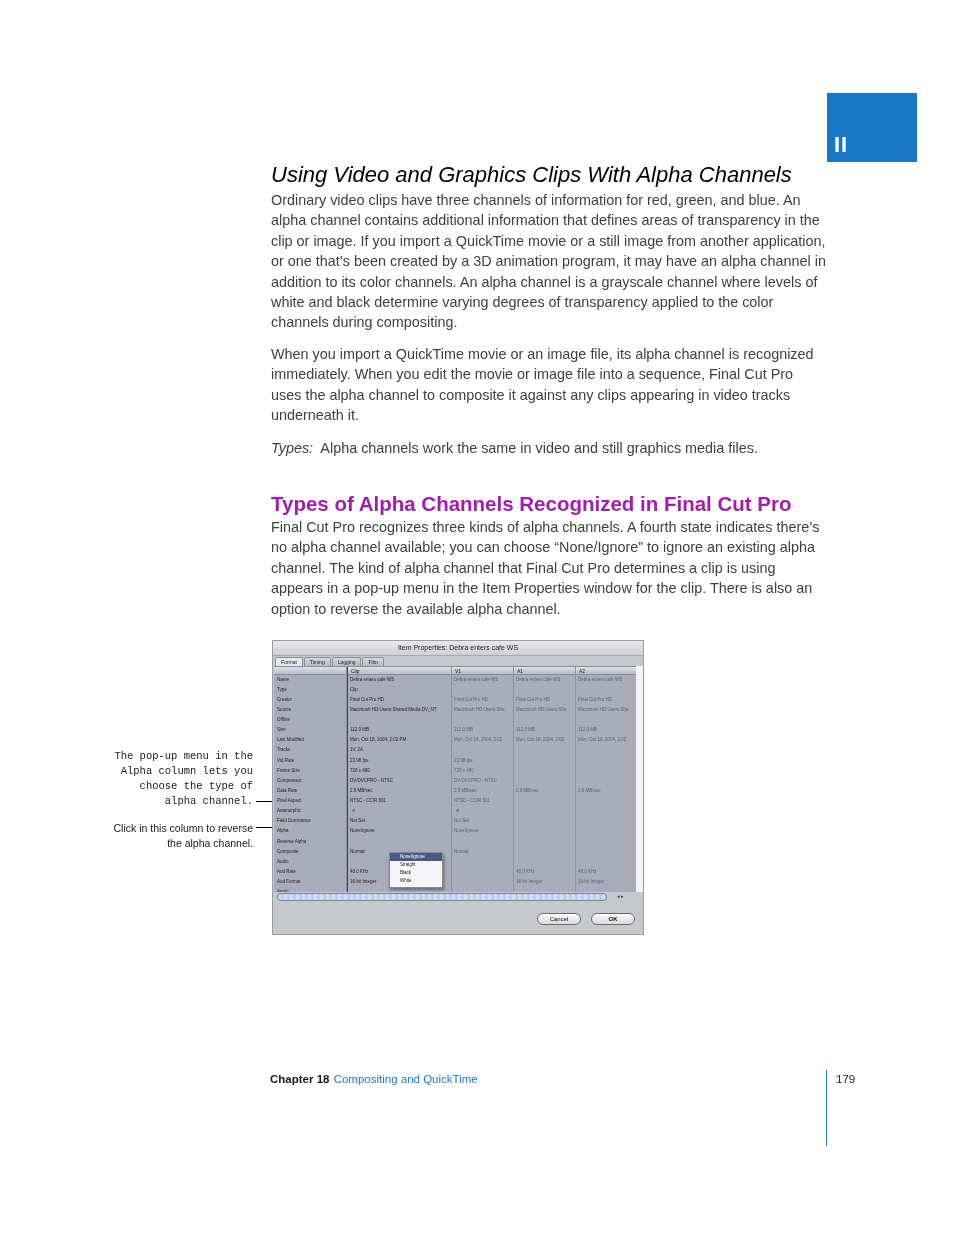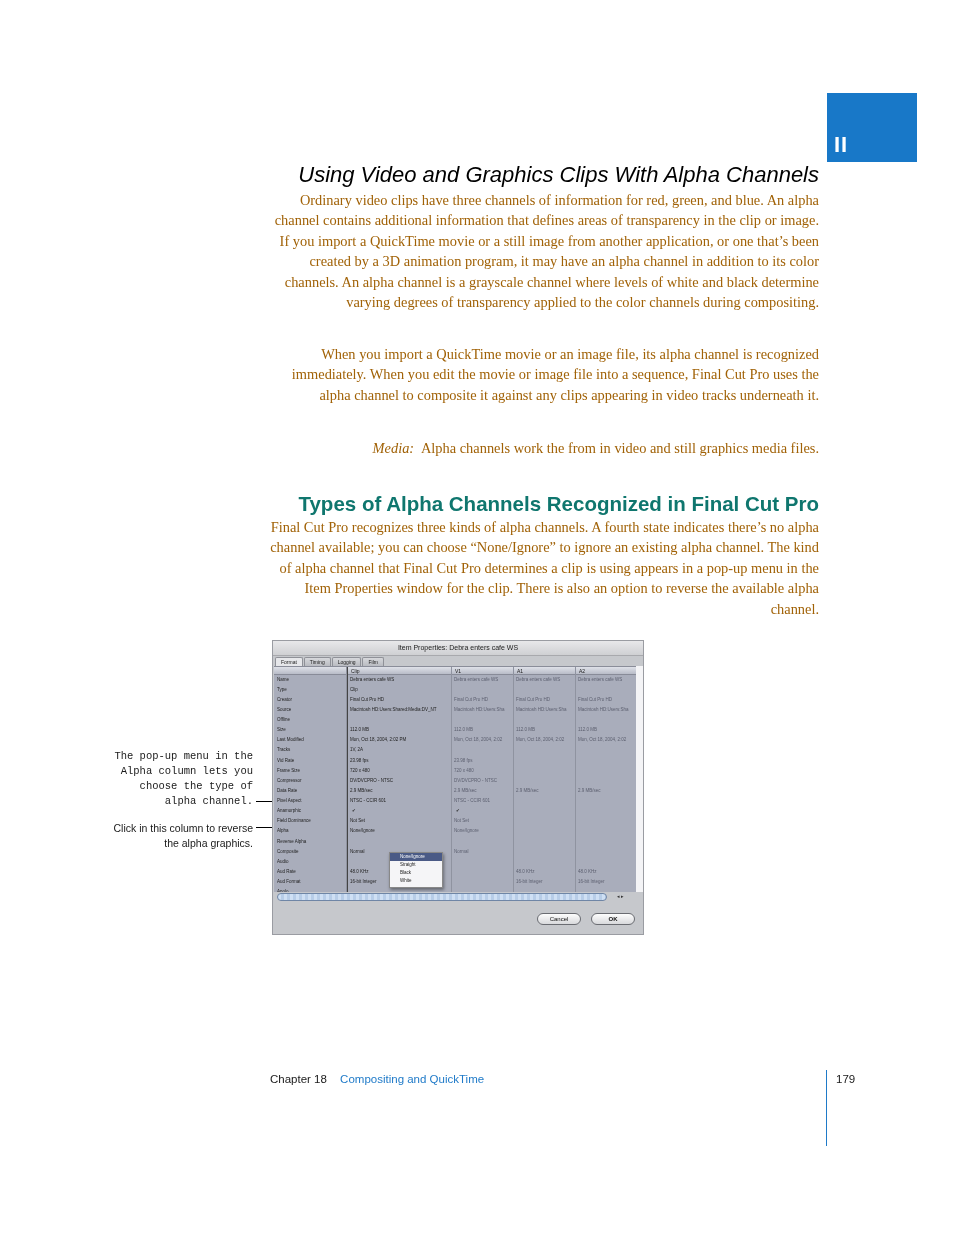--- a/index.html
+++ b/index.html
@@ -2,28 +2,28 @@
 <html><head>
   <meta charset="utf-8">
   <style>
     * { box-sizing: border-box; margin: 0; padding: 0; }
     html, body { width: 954px; height: 1235px; background: #ffffff; overflow: hidden; }
     body { position: relative; font-family: "Liberation Sans", "DejaVu Sans", sans-serif; color: #1a1a1a; }
 
     .part-tab { position: absolute; left: 827px; top: 93px; width: 90px; height: 69px; background: #1878c8; }
     .part-tab .numeral { position: absolute; left: 7px; bottom: 4px; color: #ffffff; font-size: 22px; font-weight: bold; letter-spacing: 1px; font-family: "Liberation Sans", sans-serif; }
 
-    .content { position: absolute; left: 263px; width: 556px; text-align: right; }
+    .content { position: absolute; left: 271px; width: 556px; }
     .h1 { top: 160px; font-size: 22px; font-style: italic; font-weight: normal; color: #000; line-height: 30px; }
-    .para { font-size: 14.4px; line-height: 20.4px; color: #a16207; font-family: Liberation Serif, serif; }
+    .para { font-size: 14.4px; line-height: 20.4px; color: #404040; }
     .p1 { top: 190px; }
     .p2 { top: 344px; }
     .note { top: 438px; }
     .note .note-label { font-style: italic; margin-right: 4px; }
-    .h2 { top: 490px; font-size: 20.5px; color: #0f766e; line-height: 28px; }
+    .h2 { top: 490px; font-size: 20.5px; color: #a21caf; line-height: 28px; }
     .p3 { top: 517px; }
 
     
     .window { position: absolute; left: 272px; top: 640px; width: 372px; height: 295px; background: #c6c8cc; border: 1px solid #9a9ca2; }
     .titlebar { height: 15px; background: linear-gradient(#e8e8ea, #cfd0d3); border-bottom: 1px solid #a8a9ad; text-align: center; font-size: 7px; line-height: 14px; color: #222; }
     .tabs { position: absolute; left: 2px; top: 16px; height: 9px; display: flex; }
     .tab { font-size: 5px; line-height: 8px; padding: 0 5px; margin-right: 1px; background: linear-gradient(#d6d7db, #b9bbc1); border: 1px solid #8f9198; border-bottom: none; border-radius: 2px 2px 0 0; color: #222; }
     .tab.active { background: #e6e7ea; }
     .grid { position: absolute; left: 1px; top: 25px; width: 362px; height: 226px; background: #a9adbb; overflow: hidden; border-top: 1px solid #8a8d99; }
     .grid-header { position: absolute; left: 0; top: 0; width: 362px; height: 8px; background: linear-gradient(#dfe1e8, #b8bcc8); border-bottom: 1px solid #888b98; font-size: 5px; line-height: 7px; color: #222; }
@@ -41,45 +41,45 @@
 
     .popup { position: absolute; left: 115px; top: 185px; width: 54px; height: 36px; background: #f5f5f7; border: 1px solid #888; box-shadow: 1px 2px 3px rgba(0,0,0,0.4); font-size: 4.5px; }
     .popup-item { height: 8px; line-height: 8px; padding-left: 10px; color: #222; }
     .popup-item.selected { background: #4a5a86; color: #fff; }
 
     .callout { position: absolute; right: 701px; font-size: 10.5px; line-height: 15px; text-align: right; color: #1a1a1a; width: 140px; }
     .leader { position: absolute; height: 1px; background: #000; }
     .leader-v { position: absolute; width: 1px; background: #000; }
 
     .footer-chapter { position: absolute; left: 270px; top: 1073px; font-size: 11.5px; color: #1a1a1a; }
-    .footer-chapter .chap-label { font-weight: normal; margin-right: 10px; }
+    .footer-chapter .chap-label { font-weight: bold; margin-right: 1px; }
     .footer-chapter .chap-title { color: #1f7ac8; }
     .footer-rule { position: absolute; left: 826px; top: 1070px; width: 1px; height: 76px; background: #1f7ac8; }
     .page-num { position: absolute; left: 836px; top: 1073px; font-size: 11.5px; color: #1a1a1a; }
   </style>
 </head>
 <body>
 
 <div class="part-tab">
   <span class="numeral">II</span>
 </div>
 
 <h1 class="content h1">Using Video and Graphics Clips With Alpha Channels</h1>
 <p class="content para p1">Ordinary video clips have three channels of information for red, green, and blue. An alpha channel contains additional information that defines areas of transparency in the clip or image. If you import a QuickTime movie or a still image from another application, or one that’s been created by a 3D animation program, it may have an alpha channel in addition to its color channels. An alpha channel is a grayscale channel where levels of white and black determine varying degrees of transparency applied to the color channels during compositing.</p>
 <p class="content para p2">When you import a QuickTime movie or an image file, its alpha channel is recognized immediately. When you edit the movie or image file into a sequence, Final Cut Pro uses the alpha channel to composite it against any clips appearing in video tracks underneath it.</p>
 <p class="content para note">
-  <span class="note-label">Media:</span>
-  <span>Alpha channels work the from in video and still graphics media files.</span>
+  <span class="note-label">Types:</span>
+  <span>Alpha channels work the same in video and still graphics media files.</span>
 </p>
 
 <h2 class="content h2">Types of Alpha Channels Recognized in Final Cut Pro</h2>
 <p class="content para p3">Final Cut Pro recognizes three kinds of alpha channels. A fourth state indicates there’s no alpha channel available; you can choose “None/Ignore” to ignore an existing alpha channel. The kind of alpha channel that Final Cut Pro determines a clip is using appears in a pop-up menu in the Item Properties window for the clip. There is also an option to reverse the available alpha channel.</p>
 
 <div class="callout" style="top:749px;font-family:Liberation Mono, monospace;">The pop-up menu in the Alpha column lets you choose the type of alpha channel.</div>
-<div class="callout" style="top:821px;">Click in this column to reverse the alpha graphics.</div>
+<div class="callout" style="top:821px;">Click in this column to reverse the alpha channel.</div>
 <div class="leader" style="left:256px; top:801px; width:157px;"></div>
 <div class="leader-v" style="left:412px; top:801px; height:26px;"></div>
 <div class="leader" style="left:256px; top:827px; width:18px;"></div>
 
 <div class="window">
   <div class="titlebar">Item Properties: Debra enters cafe WS</div>
   <div class="tabs">
     <div class="tab active">Format</div>
     <div class="tab">Timing</div>
     <div class="tab">Logging</div>

